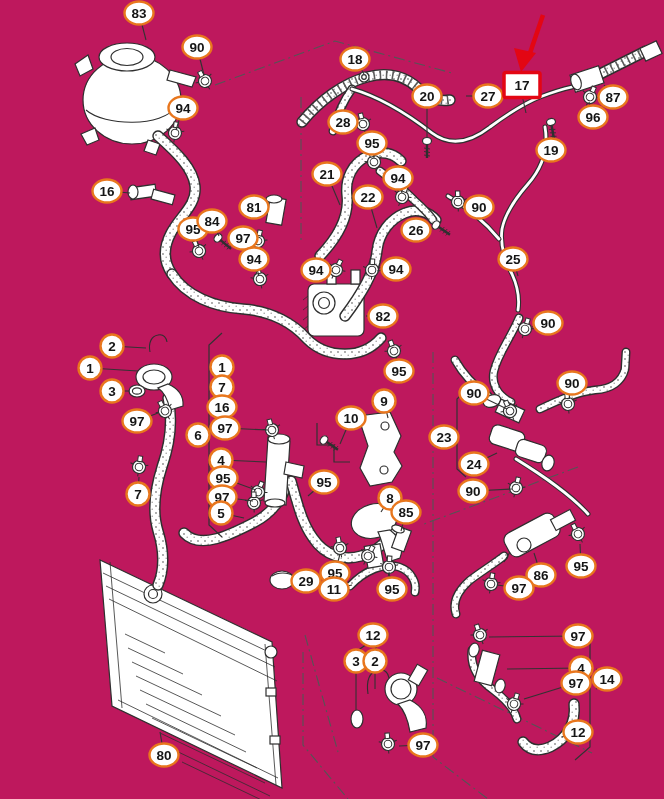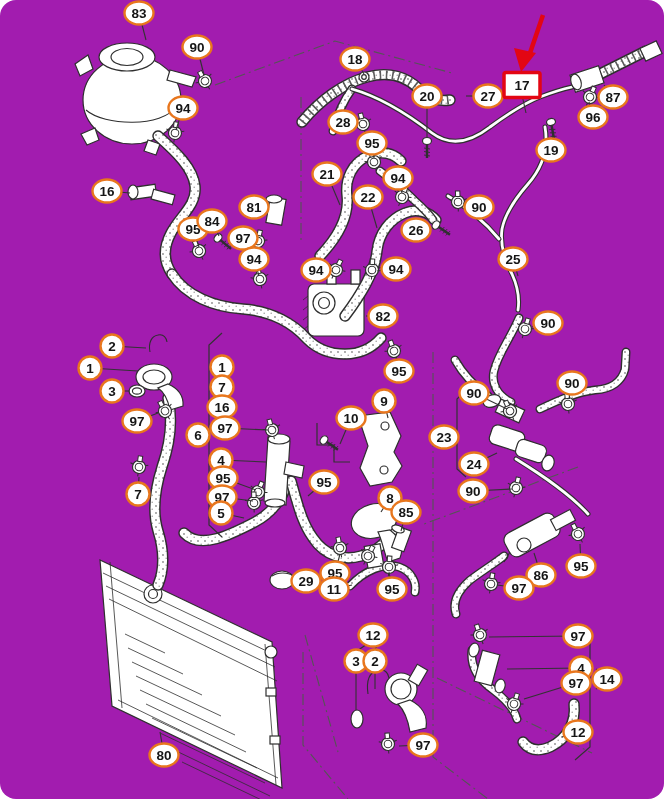--- a/index.html
+++ b/index.html
@@ -1,17 +1,17 @@
 <!DOCTYPE html>
 <html><head>
 <meta charset="utf-8">
 <style>
   html,body{margin:0;padding:0;background:#fff;}
-  #stage{position:relative;width:664px;height:799px;background:#a21caf;overflow:hidden;
-         font-family:"Liberation Sans",sans-serif;border-radius:16px;}
+  #stage{position:relative;width:664px;height:799px;background:#be185d;overflow:hidden;
+         font-family:"Liberation Sans",sans-serif;}
   svg{display:block;}
   .part{fill:#fff;stroke:#2f2f2f;stroke-width:1.2;}
   .ln{fill:none;stroke:#2f2f2f;stroke-width:1.1;}
   .thin{fill:none;stroke:#2f2f2f;stroke-width:.8;}
   .ph{fill:none;stroke:#555;stroke-width:1.1;stroke-dasharray:11 4 2 4;}
   .br{fill:none;stroke:#333;stroke-width:1.2;}
   .ldr{stroke:#333;stroke-width:1.1;}
   .co{fill:#fff;stroke-width:2.4;}
   .cot{font:600 13.5px "Liberation Sans",sans-serif;fill:#151515;text-anchor:middle;}
   .hoseO{fill:none;stroke:#2f2f2f;stroke-width:11.5;stroke-linecap:round;stroke-linejoin:round;}

